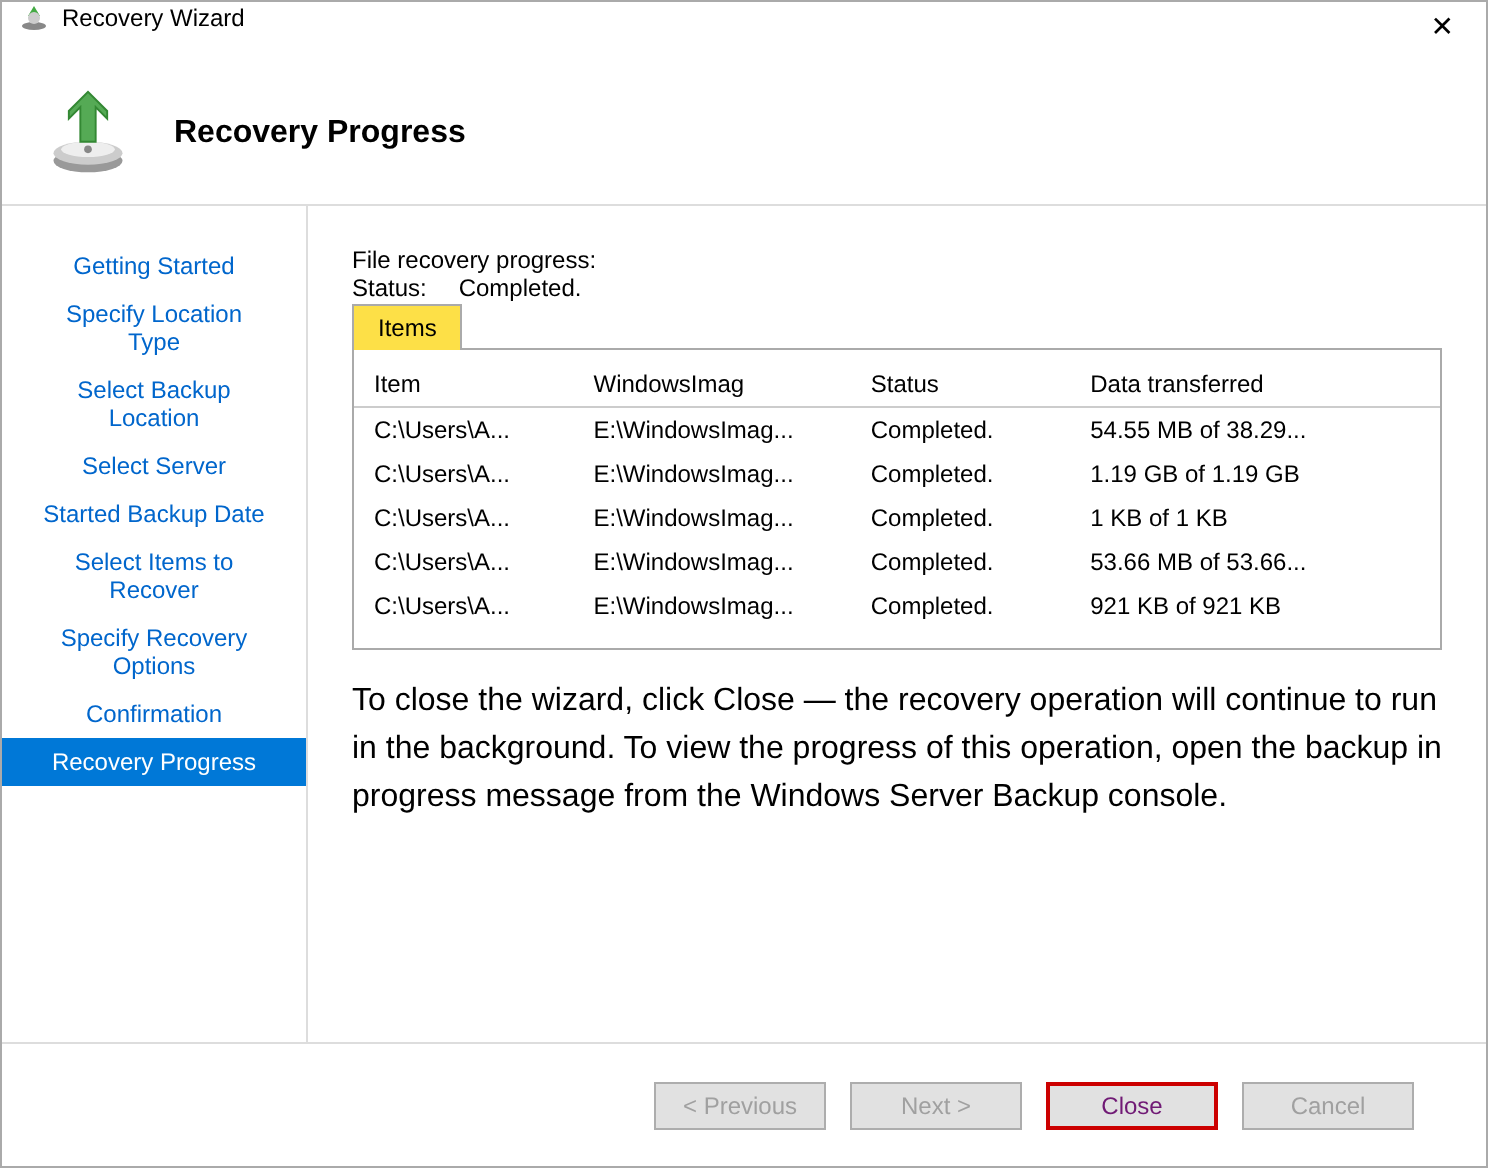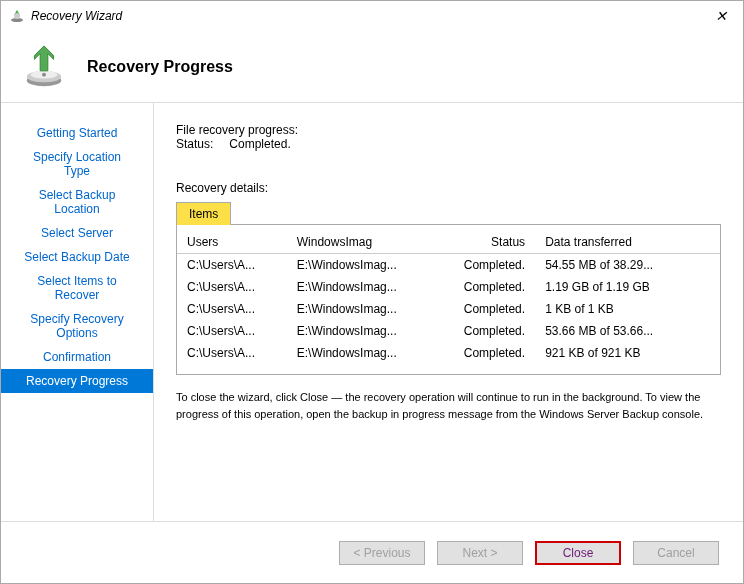--- a/index.html
+++ b/index.html
@@ -1,45 +1,45 @@
 <!DOCTYPE html>
 <html><head>
   <meta charset="utf-8">
   <style>
     * { margin: 0; padding: 0; box-sizing: border-box; font-family: "Segoe UI", Tahoma, sans-serif; }
     body { width: 744px; height: 584px; background: #fff; border: 1px solid #aaa; position: relative; }
-    .titlebar { height: 30px; display: flex; align-items: center; justify-content: space-between; padding: 0 8px; font-style: italic; }
+    .titlebar { height: 30px; display: flex; align-items: flex-start; justify-content: space-between; padding: 0 8px; }
     .titlebar-left { display: flex; align-items: center; gap: 6px; }
     .titlebar-icon { width: 16px; height: 16px; }
     .title { font-size: 12px; color: #000; }
     .close-x { font-size: 14px; padding: 4px 8px; cursor: pointer; }
     .header { height: 72px; display: flex; align-items: center; padding: 0 20px; gap: 20px; border-bottom: 1px solid #ddd; }
     .header-icon { width: 46px; height: 46px; }
     .header-title { font-size: 16px; font-weight: bold; color: #000; }
     .content { display: flex; height: 419px; }
     .sidebar { width: 153px; border-right: 1px solid #ddd; padding: 18px 0; text-align: center; }
     .sidebar-item { font-size: 12px; color: #0066cc; padding: 5px 18px; cursor: pointer; }
     .sidebar-item.active { background: #0078d7; color: #fff; }
     .main { flex: 1; padding: 20px 22px; font-size: 12px; color: #000; }
     .progress-label { }
-    .status-row { margin-bottom: 30px; }
+    .status-row { }
     .status-label { display: inline-block; width: 50px; }
     .details-label { margin-bottom: 6px; }
     .tab-strip { display: flex; }
     .tab { border: 1px solid #aaa; border-bottom: none; padding: 4px 12px; font-size: 12px; background: #fde047; position: relative; top: 1px; z-index: 2; }
     .table-wrap { border: 1px solid #aaa; padding: 6px 0 10px; margin-bottom: 14px; }
     table { width: 100%; border-collapse: collapse; font-size: 12px; }
     th { text-align: left; font-weight: normal; padding: 4px 10px; border-bottom: 1px solid #ccc; }
     td { padding: 4px 10px; white-space: nowrap; overflow: hidden; text-overflow: ellipsis; }
     .col-item { width: 95px; max-width:95px; }
     .col-dest { width: 120px; max-width:120px; }
-    .col-status { width: 95px; max-width:95px;text-align:right; }
+    .col-status { width: 95px; max-width:95px; }
     .col-data { width: 160px; max-width:160px; }
-    .help-text { font-size: 11px; line-height: 1.5; }
-    .footer { position: absolute; bottom: 0; left: 0; right: 0; height: 62px; border-top: 1px solid #ddd; display: flex; align-items: center; justify-content: flex-end; padding: 0 24px; gap: 12px; }
+    .help-text { font-size: 16px; line-height: 1.5; }
+    .footer { position: absolute; bottom: 0; left: 0; right: 0; height: 62px; border-top: 1px solid #ddd; display: flex; align-items: center; justify-content: flex-end; padding: 0 36px; gap: 12px; }
     .btn { width: 86px; height: 24px; font-size: 12px; background: #e1e1e1; border: 1px solid #adadad; color: #701a75; cursor: pointer; }
     .btn:disabled { color: #a0a0a0; cursor: default; }
     .btn.highlight { border: 2px solid #c00; }
   </style>
 </head>
 <body>
 
 <div class="titlebar">
   <div class="titlebar-left">
     <svg class="titlebar-icon" viewBox="0 0 16 16">
@@ -62,42 +62,41 @@
   </svg>
   <div class="header-title">Recovery Progress</div>
 </div>
 
 <div class="content">
   <div class="sidebar">
     <div class="sidebar-item">Getting Started</div>
     <div class="sidebar-item">Specify Location Type</div>
     <div class="sidebar-item">Select Backup Location</div>
     <div class="sidebar-item">Select Server</div>
-    <div class="sidebar-item">Select Backup Date</div>
+    <div class="sidebar-item">Started Backup Date</div>
     <div class="sidebar-item">Select Items to Recover</div>
     <div class="sidebar-item">Specify Recovery Options</div>
     <div class="sidebar-item">Confirmation</div>
     <div class="sidebar-item active">Recovery Progress</div>
   </div>
 
   <div class="main">
     <div class="progress-label">File recovery progress:</div>
     <div class="status-row">
       <span class="status-label">Status:</span>
       <span>Completed.</span>
     </div>
-    <div class="details-label">Recovery details:</div>
     <div class="tab-strip">
       <div class="tab">Items</div>
     </div>
     <div class="table-wrap">
       <table>
         <thead>
           <tr>
-            <th class="col-item">Users</th>
+            <th class="col-item">Item</th>
             <th class="col-dest">WindowsImag</th>
             <th class="col-status">Status</th>
             <th class="col-data">Data transferred</th>
           </tr>
         </thead>
         <tbody id="rows">
             <tr>
               <td class="col-item">C:\Users\A...</td>
               <td class="col-dest">E:\WindowsImag...</td>
               <td class="col-status">Completed.</td>

